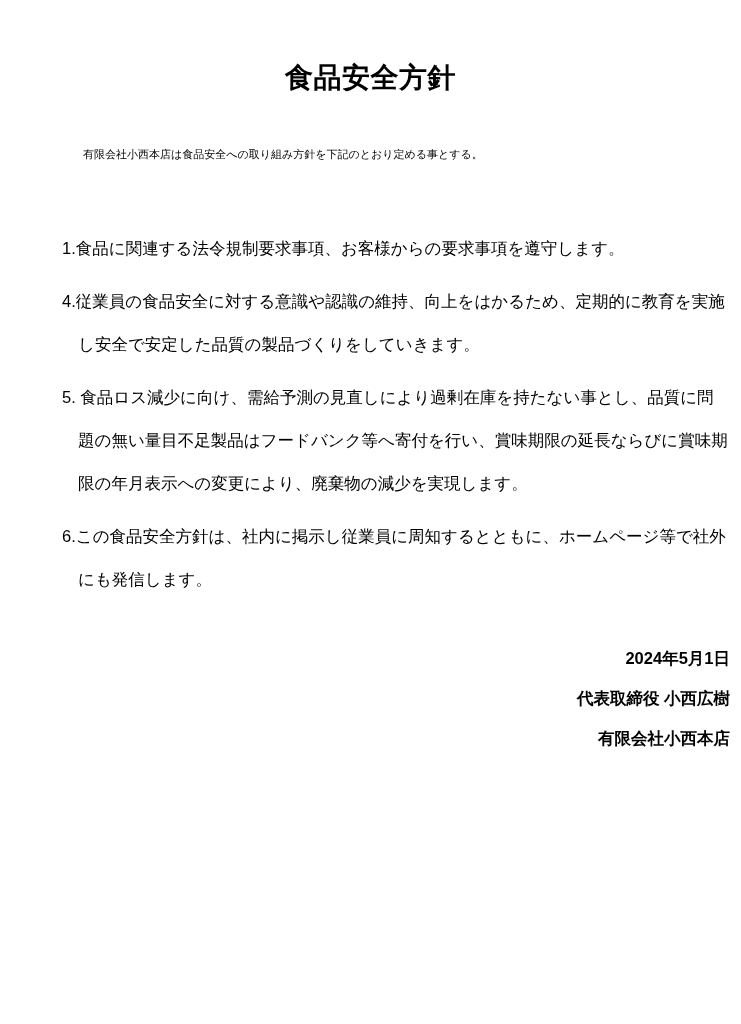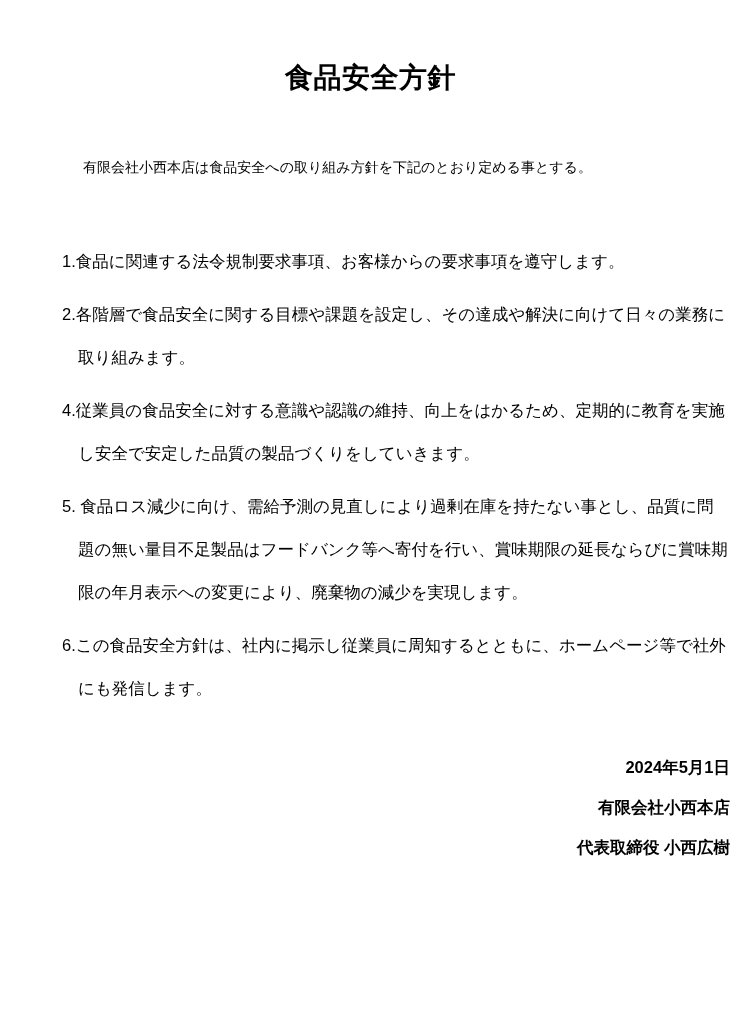--- a/index.html
+++ b/index.html
@@ -18,22 +18,22 @@
   }
   .doc-title {
     margin: 60px 0 0 0;
     font-size: 28px;
     line-height: 36px;
     font-weight: 700;
     text-align: center;
     letter-spacing: 0.5px;
   }
   .doc-intro {
-    margin: 60px 11px 0 83px;
-    font-size: 14px;
+    margin: 47px 11px 0 83px;
+    font-size: 11px;
     line-height: 22px;
     font-weight: 400;
   }
   .policy-list {
     margin-top: 62px;
     padding-left: 32px;
   }
   .policy-item {
     margin: 0 11px 10px 46px;
     font-size: 16.5px;
@@ -58,30 +58,29 @@
 <div class="page">
 
   <h1 class="doc-title">食品安全方針</h1>
 
   <p class="doc-intro">有限会社小西本店は食品安全への取り組み方針を下記のとおり定める事とする。</p>
 
   <div class="policy-list">
 
     <p class="policy-item"><span class="num">1.</span><span>食品に関連する法令規制要求事項、お客様からの要求事項を遵守します。</span></p>
 
-    <p class="policy-item"><span class="num">2.</span><span>各階層で食品安全に関する目標や課題を設定し、その達成や解決に向けて日々の業務に取り組みます。</span></p>
 
 
     <p class="policy-item"><span class="num">4.</span><span>従業員の食品安全に対する意識や認識の維持、向上をはかるため、定期的に教育を実施し安全で安定した品質の製品づくりをしていきます。</span></p>
 
     <p class="policy-item"><span class="num">5.</span><span> 食品ロス減少に向け、需給予測の見直しにより過剰在庫を持たない事とし、品質に問題の無い量目不足製品はフードバンク等へ寄付を行い、賞味期限の延長ならびに賞味期限の年月表示への変更により、廃棄物の減少を実現します。</span></p>
 
     <p class="policy-item"><span class="num">6.</span><span>この食品安全方針は、社内に掲示し従業員に周知するとともに、ホームページ等で社外にも発信します。</span></p>
 
   </div>
 
   <div class="signature">
     <div>2024年5月1日</div>
+    <div>代表取締役 小西広樹</div>
     <div>有限会社小西本店</div>
-    <div>代表取締役 小西広樹</div>
   </div>
 
 </div>
 
 </body></html>

